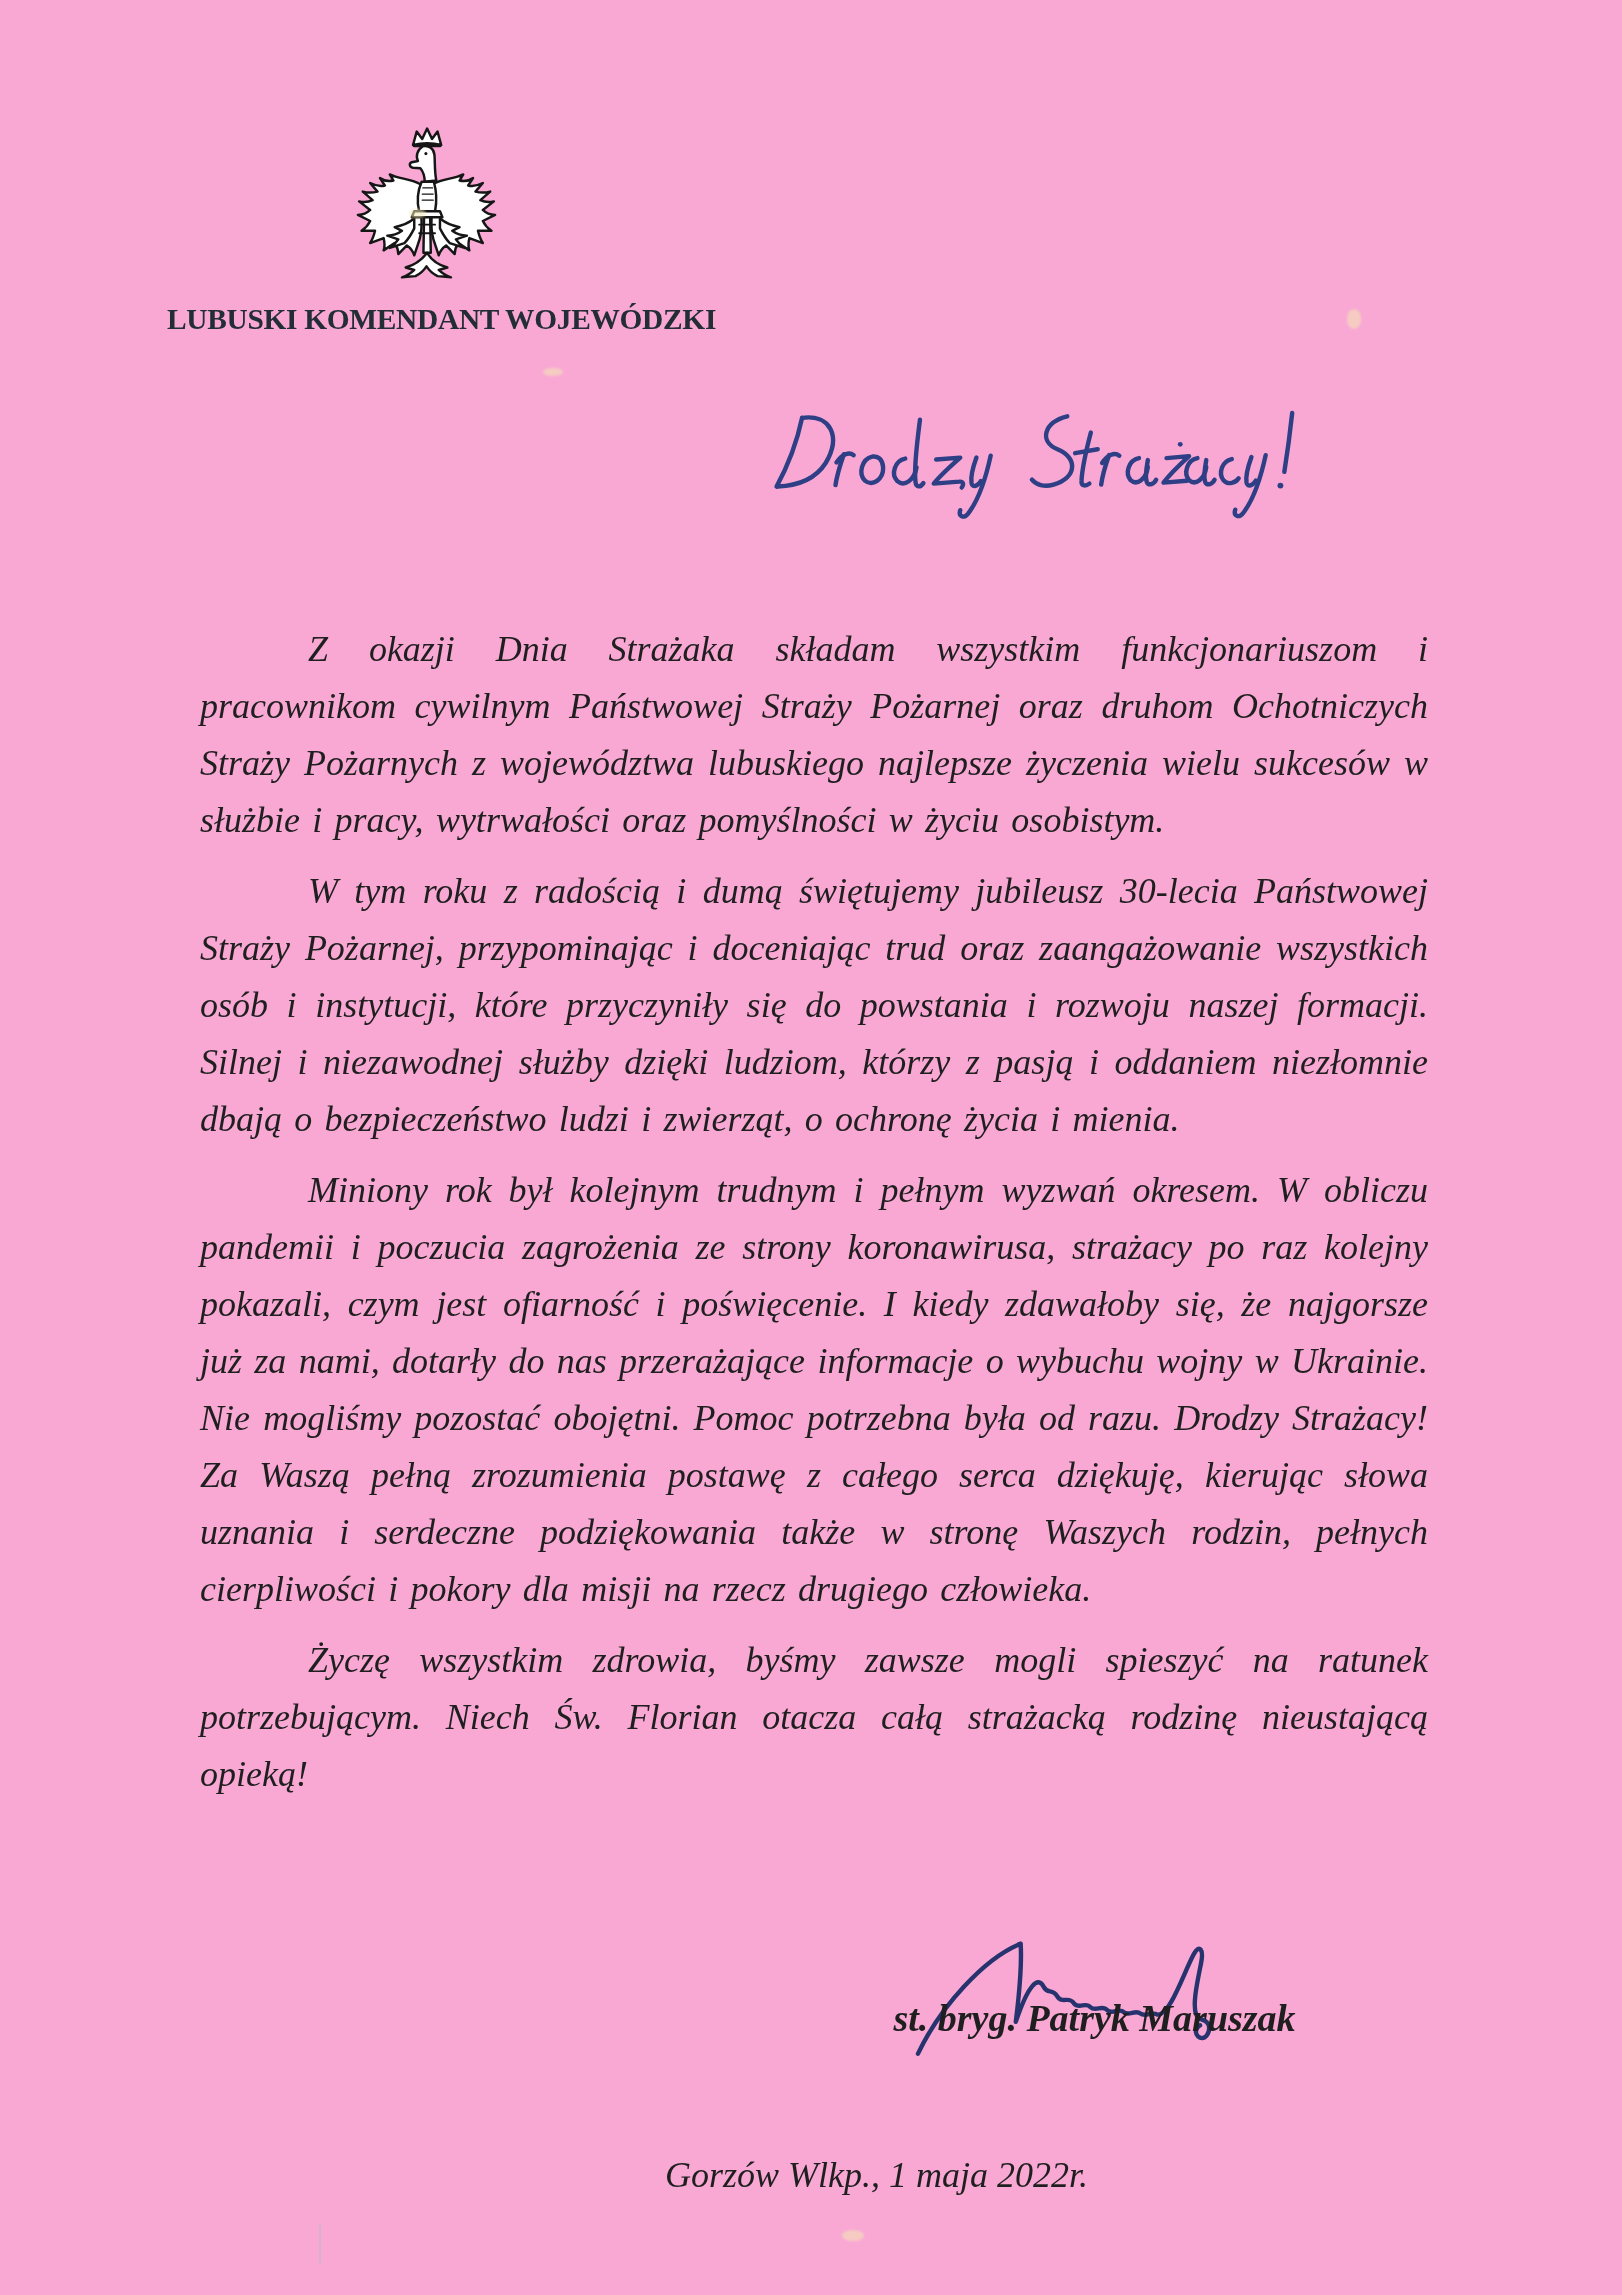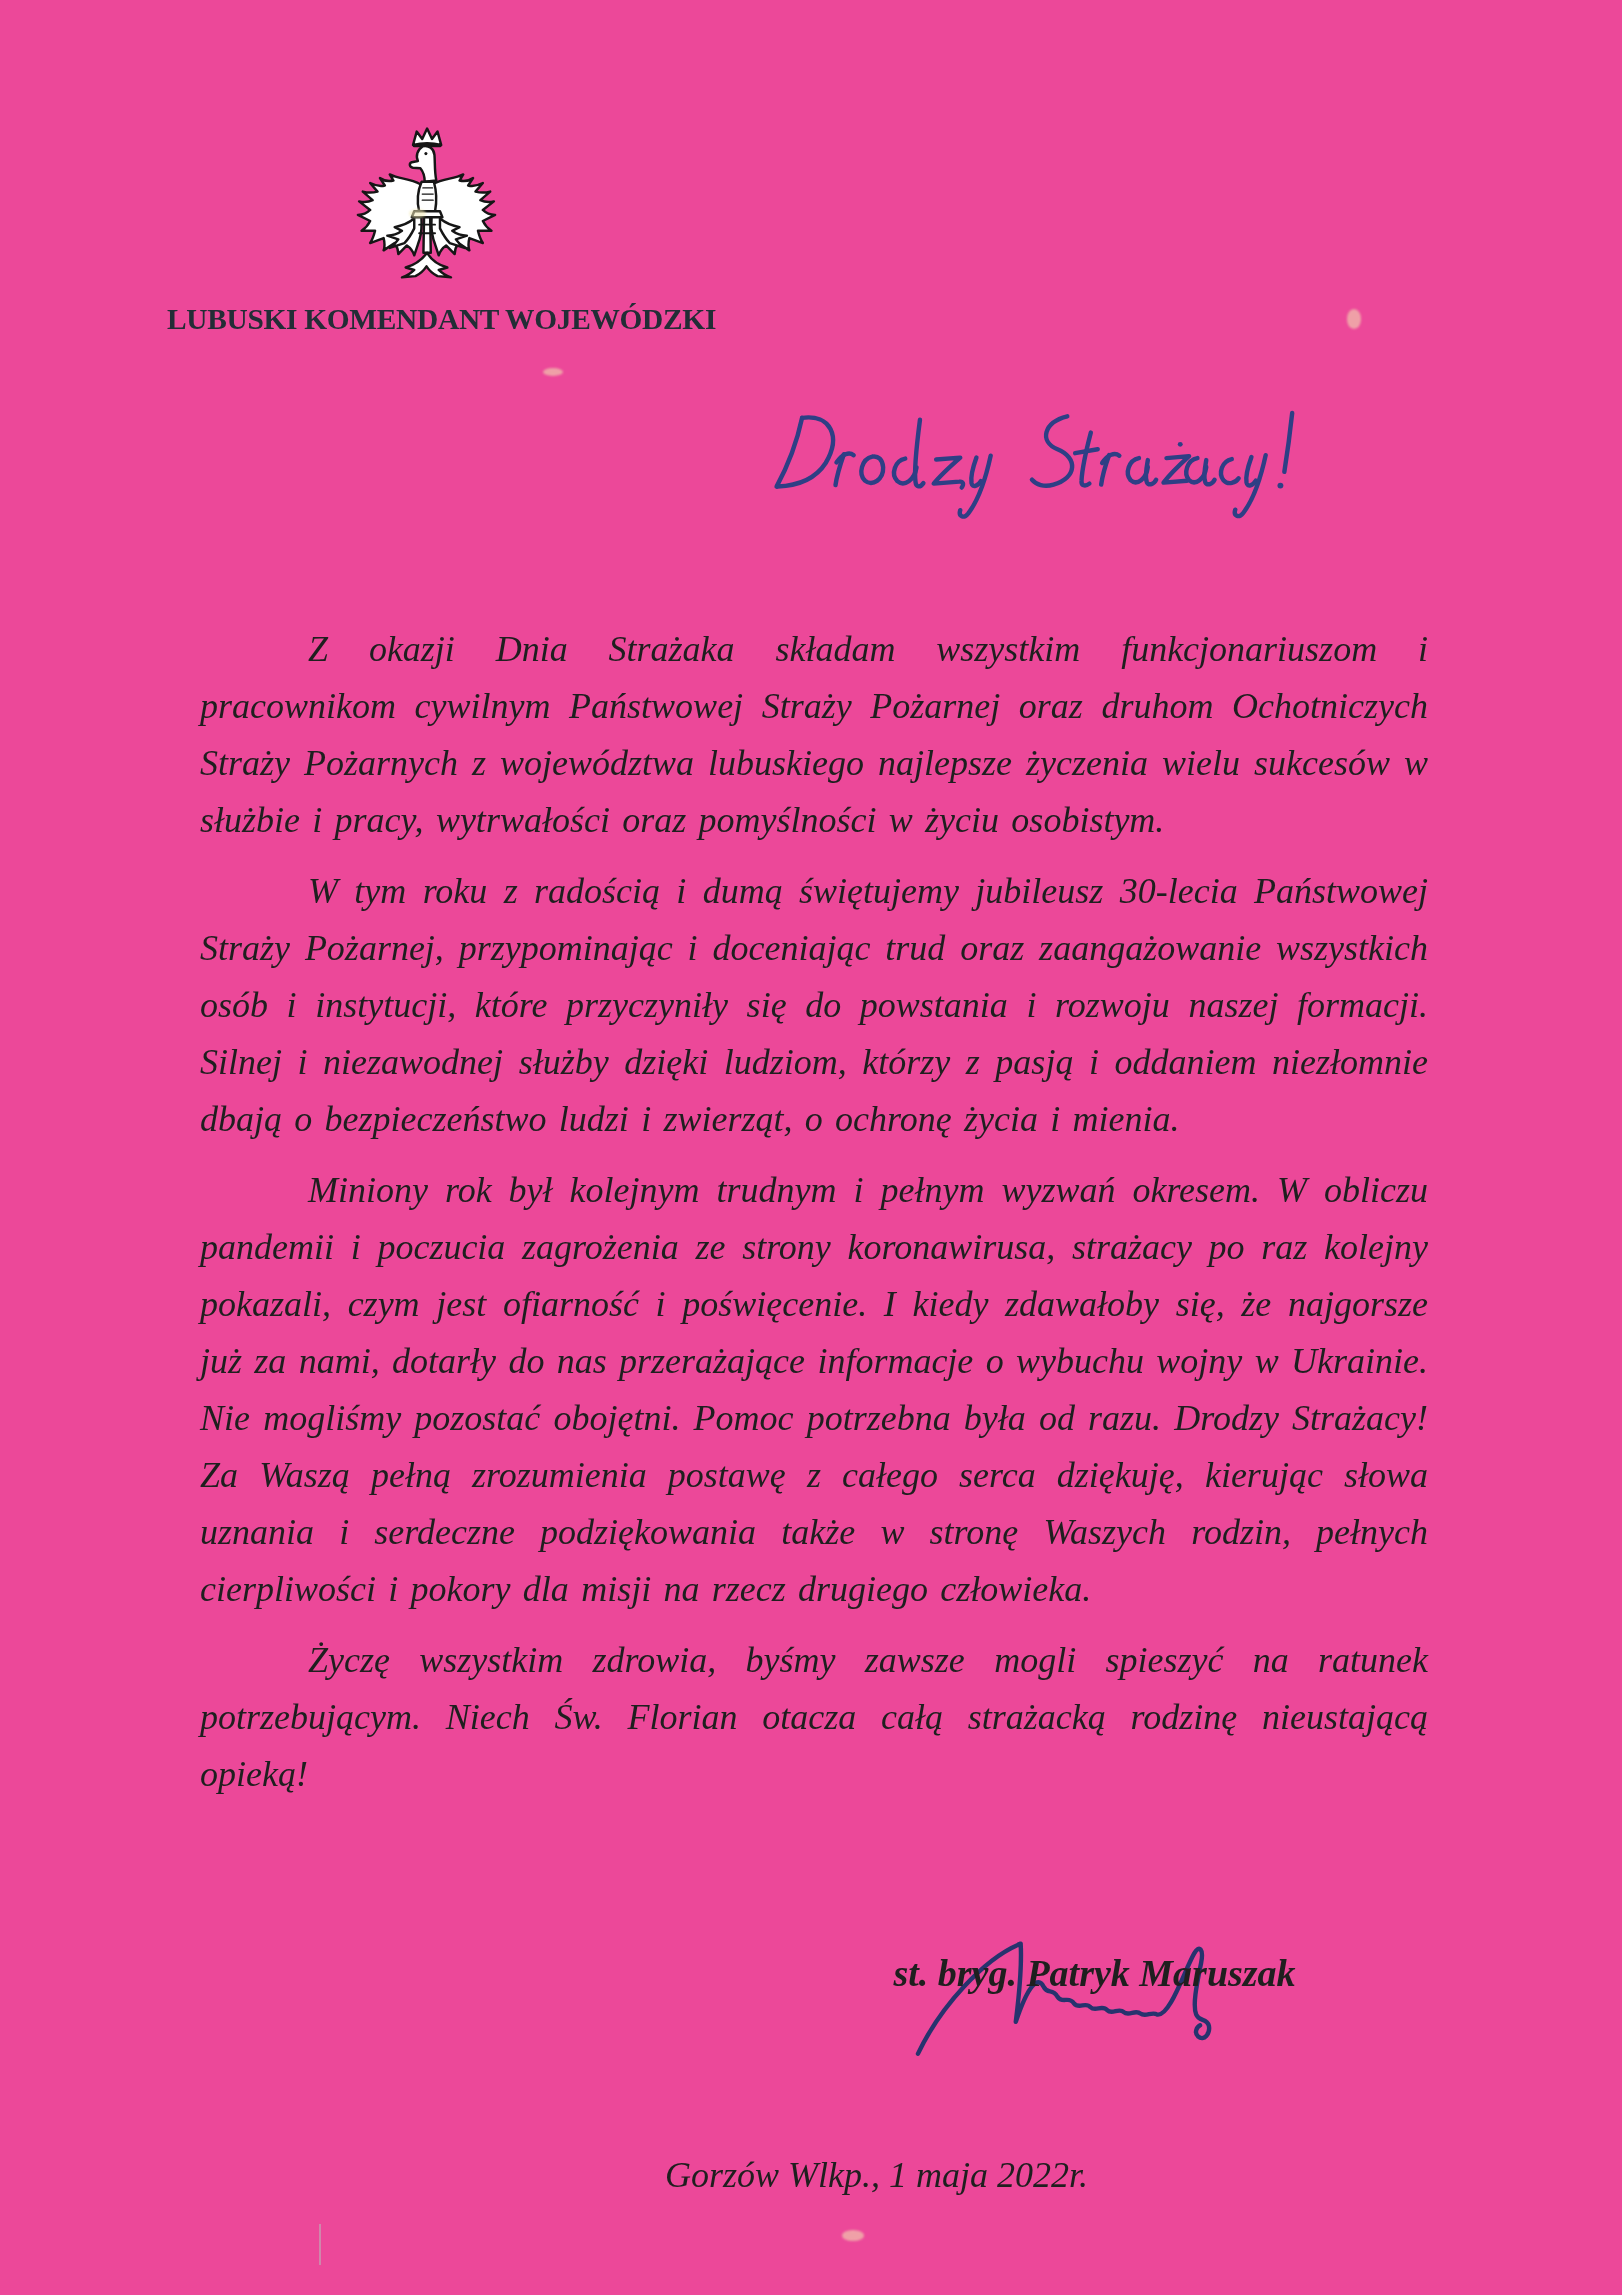--- a/index.html
+++ b/index.html
@@ -1,20 +1,20 @@
 <!DOCTYPE html>
 <html lang="pl" style="--body-text: #1f1f1f; --letterhead-text: #232d36; --handwriting-ink: #2e3f85; --signature-ink: #27336e; --emblem-ink: #161616;font-size:10.5px"><head>
 <meta charset="utf-8">
 <style>
   html, body { margin: 0; padding: 0; background: #ffffff; }
   .page {
     position: relative;
     width: 1623px;
     height: 2295px;
-    background: #ec4899;
+    background: #f9a8d4;
     overflow: hidden;
     font-family: "Liberation Serif", serif;
   }
 
   
   .emblem {
     position: absolute;
     left: 353px;
     top: 124px;
     width: 147px;
@@ -68,21 +68,21 @@
     left: 910px;
     top: 1929px;
     width: 412px;
     height: 132px;
     color: var(--signature-ink, #27336e);
   }
   .sig-script svg { display: block; width: 412px; height: 132px; }
   .sig-name {
     position: absolute;
     left: 846px;
-    top: 1951px;
+    top: 1996px;
     width: 497px;
     text-align: center;
     color: var(--body-text, #1c1c1c);
     font-weight: 700;
     font-style: italic;
     font-size: 38px;
     white-space: nowrap;
   }
 
   

